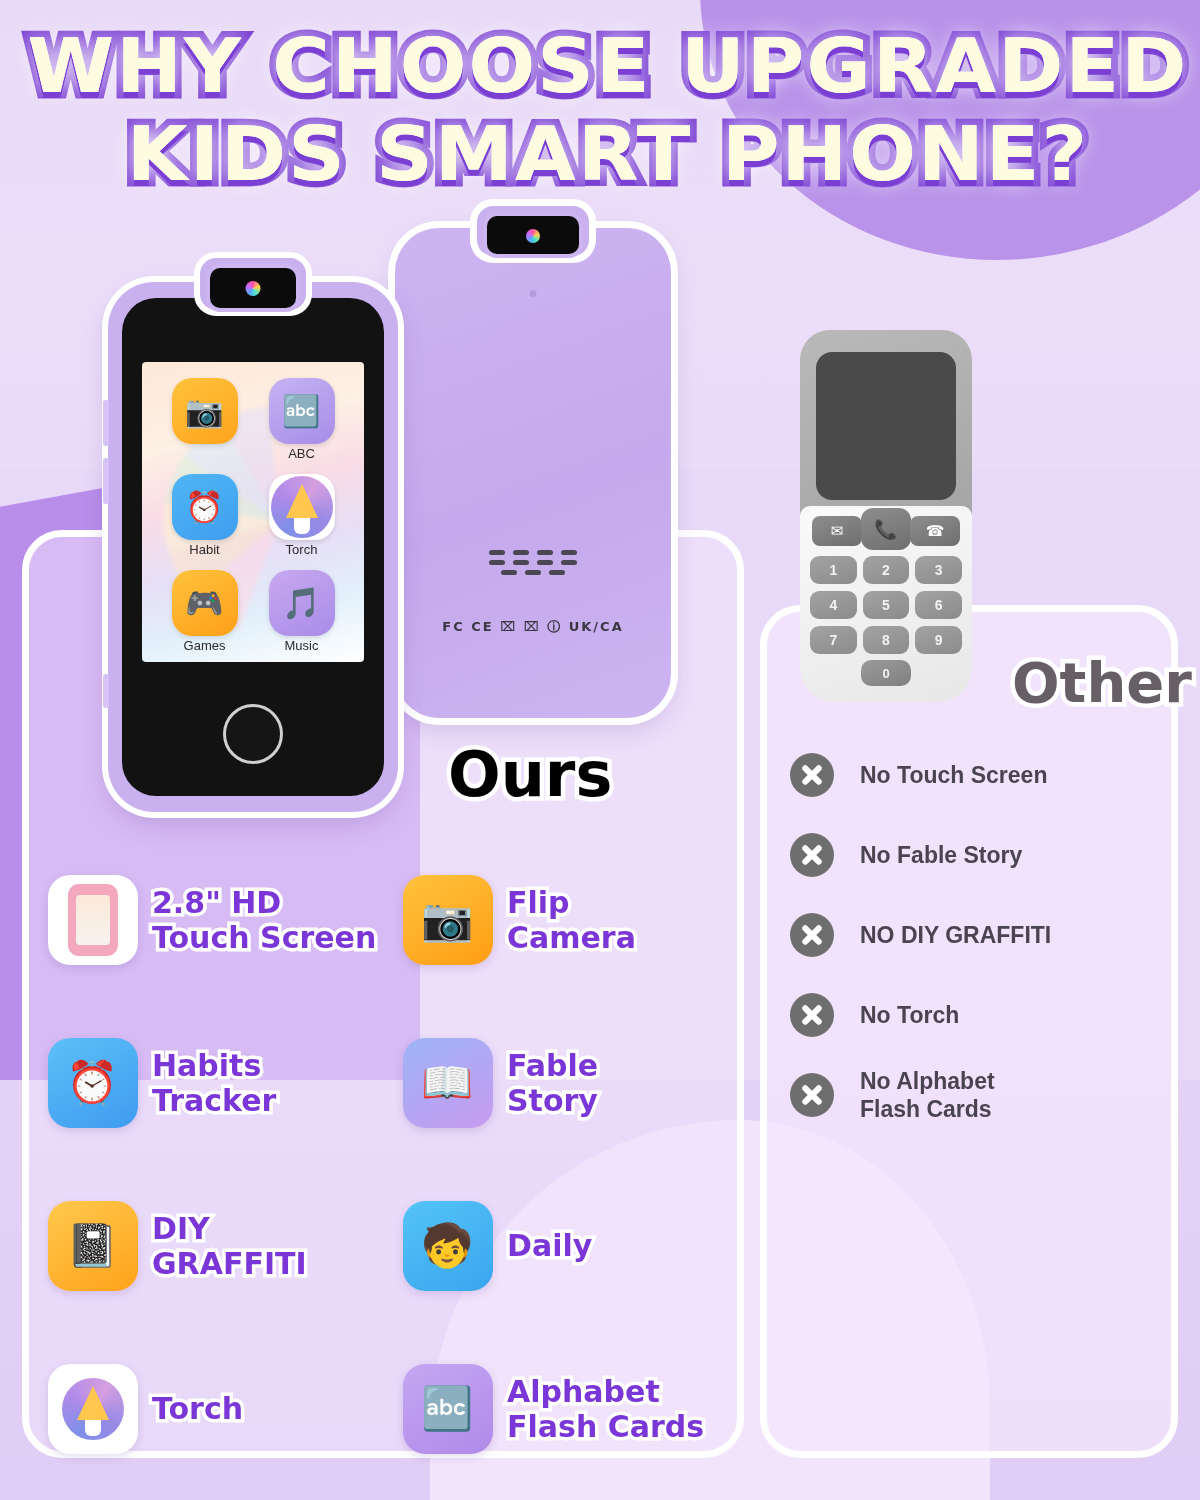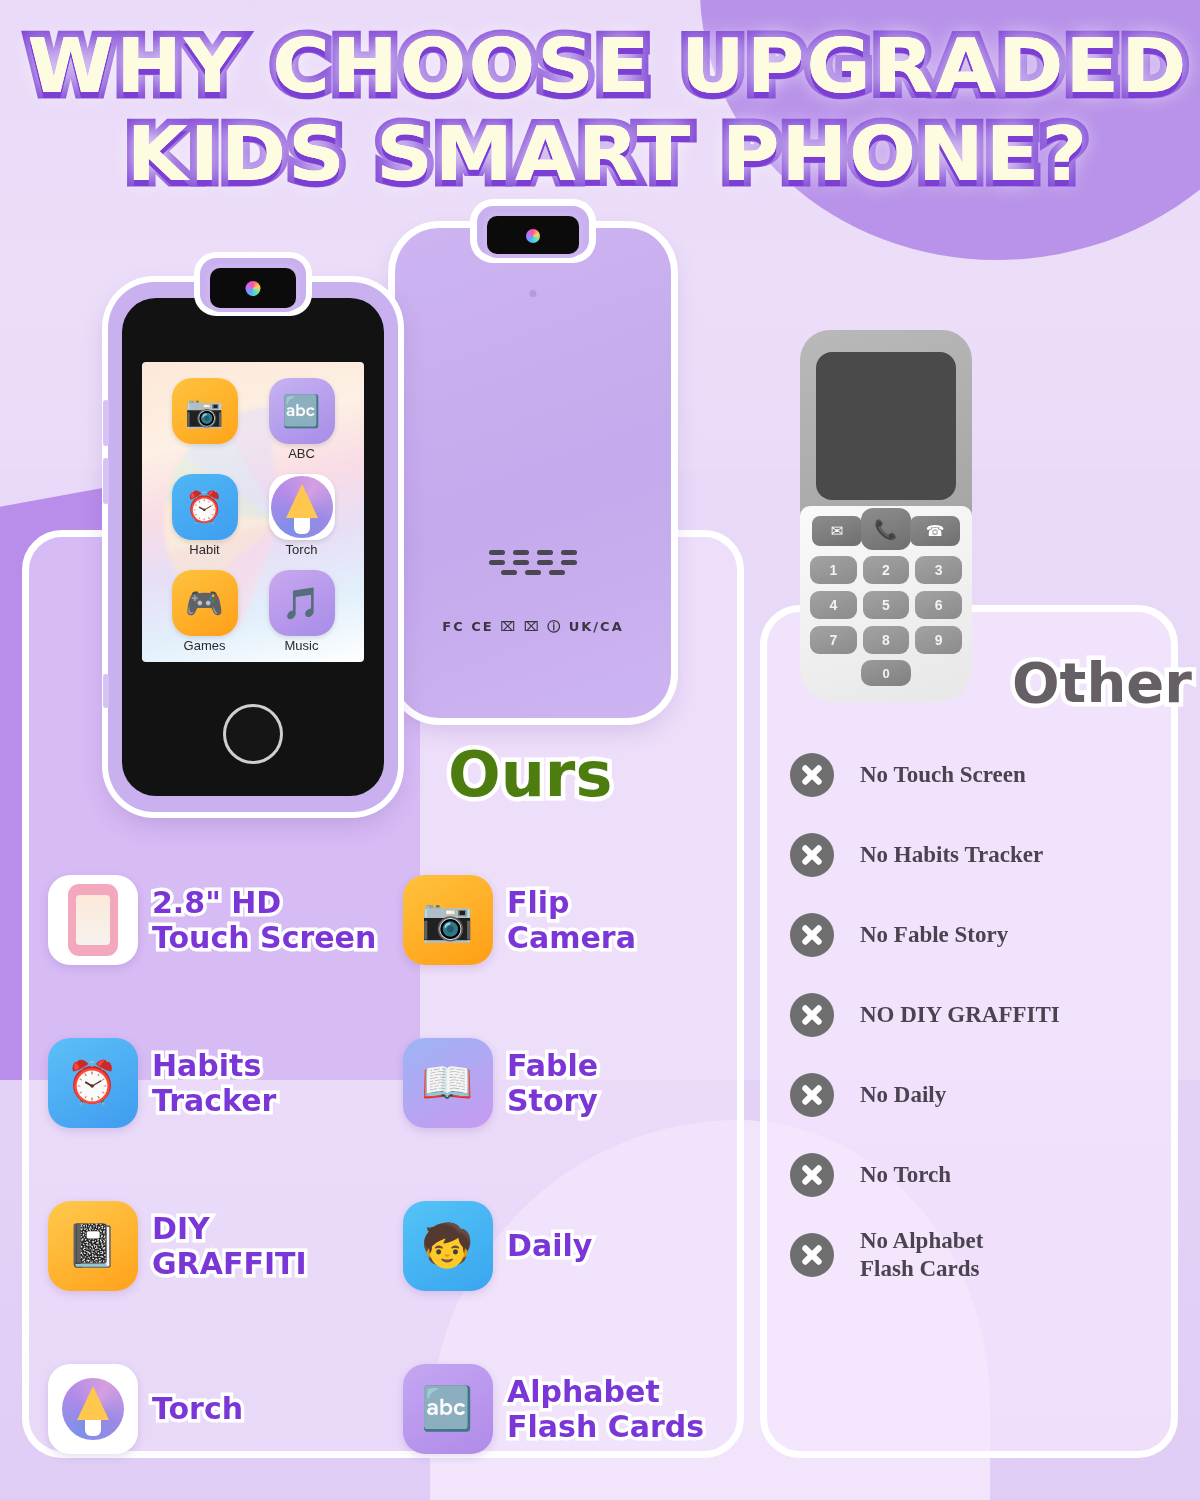--- a/index.html
+++ b/index.html
@@ -104,21 +104,21 @@
     width:7px;height:7px;border-radius:50%;background:#b39be0;}
   .pb-speaker{position:absolute;left:50%;top:322px;transform:translateX(-50%);
     width:108px;display:flex;flex-wrap:wrap;gap:5px 8px;justify-content:center;}
   .pb-speaker i{display:block;width:16px;height:5px;border-radius:3px;background:#4a4752;}
   .pb-certs{position:absolute;left:50%;top:390px;transform:translateX(-50%);
     font-size:13px;letter-spacing:2px;color:#3a3742;font-family:"DejaVu Sans",sans-serif;
     white-space:nowrap;font-weight:bold;}
 
   
   #ours-label{position:absolute;left:448px;top:738px;z-index:35;
-    font-family:"DejaVu Sans",sans-serif;font-weight:bold;font-size:62px;color:#4d7c0f;
+    font-family:"DejaVu Sans",sans-serif;font-weight:bold;font-size:62px;color:#000000;
     -webkit-text-stroke:9px #ffffff;paint-order:stroke fill;}
   #other-label{position:absolute;left:1012px;top:650px;z-index:35;
     font-family:"DejaVu Sans",sans-serif;font-weight:bold;font-size:56px;color:#666066;
     -webkit-text-stroke:9px #ffffff;paint-order:stroke fill;text-align:right;}
 
   
   #phone-gray{position:absolute;left:800px;top:330px;width:172px;height:372px;z-index:30;}
   .gp-top{position:absolute;left:0;top:0;width:172px;height:190px;border-radius:30px 30px 8px 8px;
     background:linear-gradient(160deg,#b9b9b9,#a5a5a5);}
   .gp-screen{position:absolute;left:16px;top:22px;width:140px;height:148px;border-radius:16px;
@@ -175,21 +175,21 @@
 
   
   #other-list{position:absolute;left:790px;top:735px;width:370px;z-index:30;}
   .oitem{display:flex;align-items:center;gap:26px;height:80px;}
   .xmark{flex:0 0 44px;width:44px;height:44px;border-radius:50%;background:#6e6e6e;
     position:relative;}
   .xmark:before,.xmark:after{content:"";position:absolute;left:50%;top:50%;
     width:25px;height:6px;background:#fff;border-radius:3px;}
   .xmark:before{transform:translate(-50%,-50%) rotate(45deg);}
   .xmark:after{transform:translate(-50%,-50%) rotate(-45deg);}
-  .otx{font-family:Liberation Serif, serif;font-weight:bold;font-size:23px;
+  .otx{font-family:Liberation Sans, sans-serif;font-weight:bold;font-size:23px;
     line-height:28px;color:#4a4450;}
 </style>
 </head>
 <body>
 
 <div id="bg-base"></div>
 <div id="bg-light-top"></div>
 <div id="bg-blob-topright"></div>
 <div id="bg-diag-left"></div>
 <div id="bg-bottom"></div>
@@ -369,47 +369,35 @@
 <div id="other-list">
 
   <div class="oitem">
     <div class="xmark"></div>
     <div class="otx">
       <div>No Touch Screen</div>
     </div>
   </div>
 
 
-  <div class="oitem">
-    <div class="xmark"></div>
-    <div class="otx">
-      <div>No Habits Tracker</div>
-    </div>
-  </div>
 
   <div class="oitem">
     <div class="xmark"></div>
     <div class="otx">
       <div>No Fable Story</div>
     </div>
   </div>
 
   <div class="oitem">
     <div class="xmark"></div>
     <div class="otx">
       <div>NO DIY GRAFFITI</div>
     </div>
   </div>
 
-  <div class="oitem">
-    <div class="xmark"></div>
-    <div class="otx">
-      <div>No Daily</div>
-    </div>
-  </div>
 
   <div class="oitem">
     <div class="xmark"></div>
     <div class="otx">
       <div>No Torch</div>
     </div>
   </div>
 
   <div class="oitem">
     <div class="xmark"></div>

